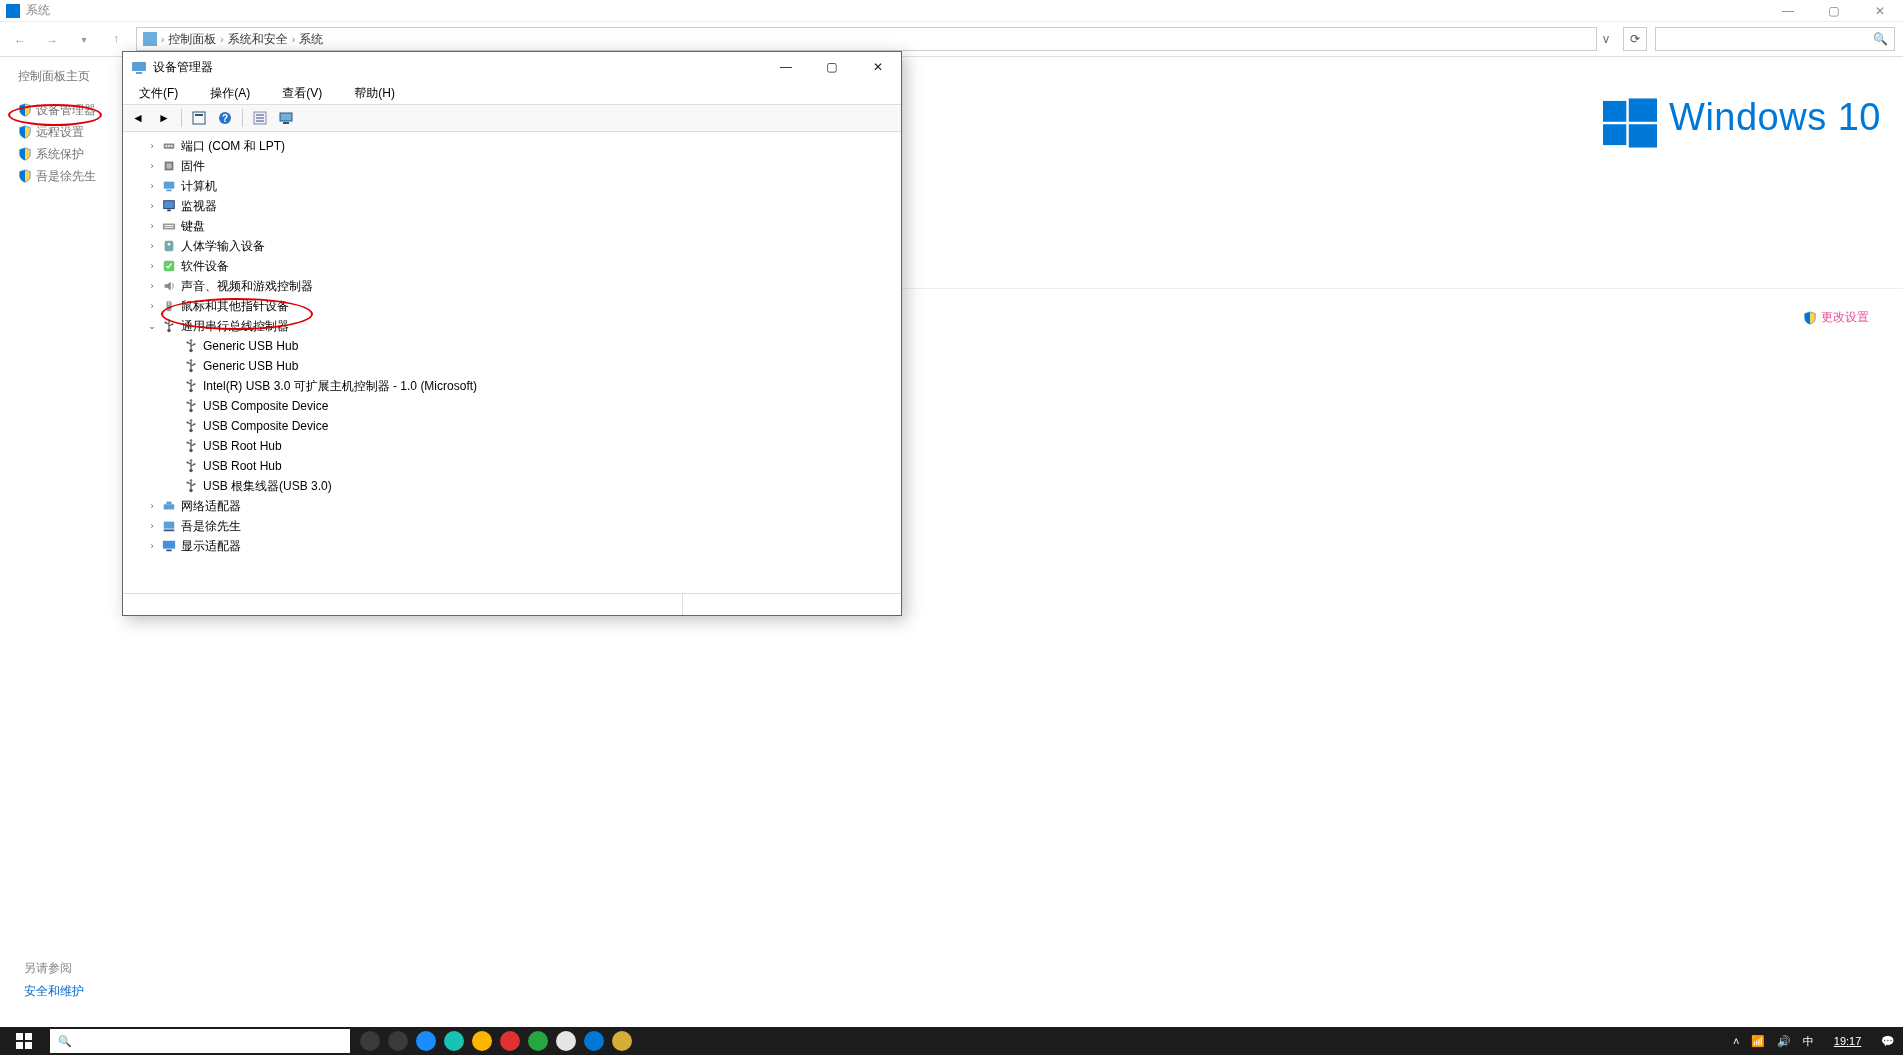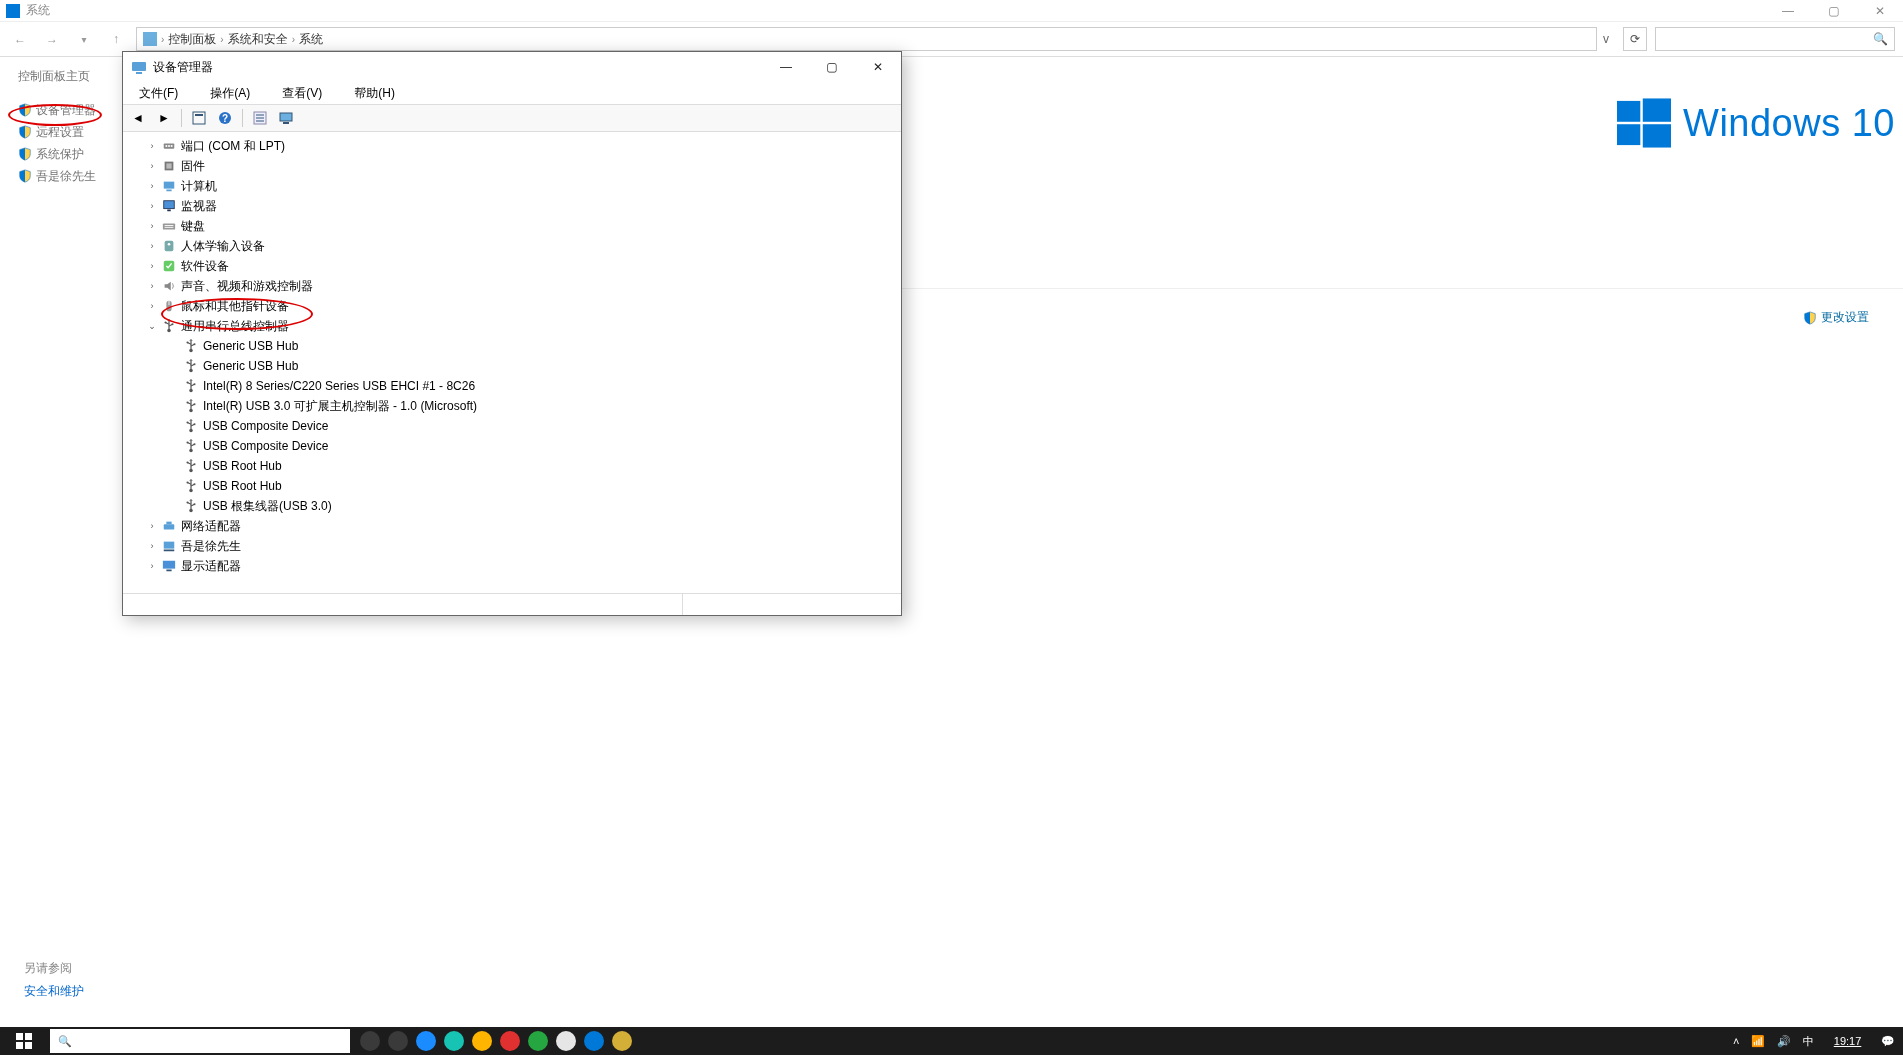--- a/index.html
+++ b/index.html
@@ -65,27 +65,27 @@
 .sidebar a { display:flex; align-items:center; gap:4px; color:#737373; text-decoration:none; height:22px; }
 .sidebar a.circled { position:relative; }
 .shield { width:14px; height:14px; display:inline-block; position:relative; }
 .shield svg { width:14px; height:14px; }
 
 
 .rcontent {
   position:absolute;
   left: 720px; top:90px; right:0;
 }
-.winlogo-row { display:flex; align-items:center; justify-content:flex-end; padding-right:8px; margin-top:6px; }
+.winlogo-row { display:flex; align-items:flex-start; justify-content:flex-end; padding-right:22px; margin-top:6px; }
 .winlogo-row svg { height:54px; margin-right:12px; }
 .winlogo-text { font-size:38px; color:#0078d7; font-weight:400; letter-spacing:0.5px; }
 .big-name { font-size:28px; font-weight:700; margin:34px 0 0 40px; color:#000; }
 .divider-line { border-top:1px solid #eee; margin:66px 0 20px 0; }
 .rlink { display:flex; justify-content:flex-end; padding-right:34px; }
-.rlink a { color:#0369a1; text-decoration:none; display:flex; align-items:center; gap:4px; }
+.rlink a { color:#ec4899; text-decoration:none; display:flex; align-items:center; gap:4px; }
 
 
 .seealso { position:absolute; left:24px; top:960px; }
 .seealso div { color:#888; margin-bottom:6px; }
 .seealso a { color:#0066cc; text-decoration:none; }
 
 
 .devmgr {
   position:absolute;
   left: 122px;
@@ -441,34 +441,20 @@
           <span class="dev-icon">
             <svg viewBox="0 0 16 16">
               <circle cx="8" cy="13" r="2" fill="#555"></circle>
               <line x1="8" y1="2" x2="8" y2="13" stroke="#555" stroke-width="1.4"></line>
               <path d="M8 6 L4 4 M8 8 L12 6" stroke="#555" stroke-width="1.2"></path>
               <circle cx="4" cy="4" r="1.2" fill="#555"></circle>
               <rect x="11" y="5" width="2" height="2" fill="#555"></rect>
               <path d="M6 2 L8 0 L10 2 Z" fill="#555"></path>
             </svg>
           </span>
-          <span>Intel(R) 8 Series/C220 Series USB EHCI #1 - 8C26</span>
-        </div>
-        <div class="tree-row l2">
-          <span class="disc"></span>
-          <span class="dev-icon">
-            <svg viewBox="0 0 16 16">
-              <circle cx="8" cy="13" r="2" fill="#555"></circle>
-              <line x1="8" y1="2" x2="8" y2="13" stroke="#555" stroke-width="1.4"></line>
-              <path d="M8 6 L4 4 M8 8 L12 6" stroke="#555" stroke-width="1.2"></path>
-              <circle cx="4" cy="4" r="1.2" fill="#555"></circle>
-              <rect x="11" y="5" width="2" height="2" fill="#555"></rect>
-              <path d="M6 2 L8 0 L10 2 Z" fill="#555"></path>
-            </svg>
-          </span>
           <span>Intel(R) USB 3.0 可扩展主机控制器 - 1.0 (Microsoft)</span>
         </div>
         <div class="tree-row l2">
           <span class="disc"></span>
           <span class="dev-icon">
             <svg viewBox="0 0 16 16">
               <circle cx="8" cy="13" r="2" fill="#555"></circle>
               <line x1="8" y1="2" x2="8" y2="13" stroke="#555" stroke-width="1.4"></line>
               <path d="M8 6 L4 4 M8 8 L12 6" stroke="#555" stroke-width="1.2"></path>
               <circle cx="4" cy="4" r="1.2" fill="#555"></circle>

